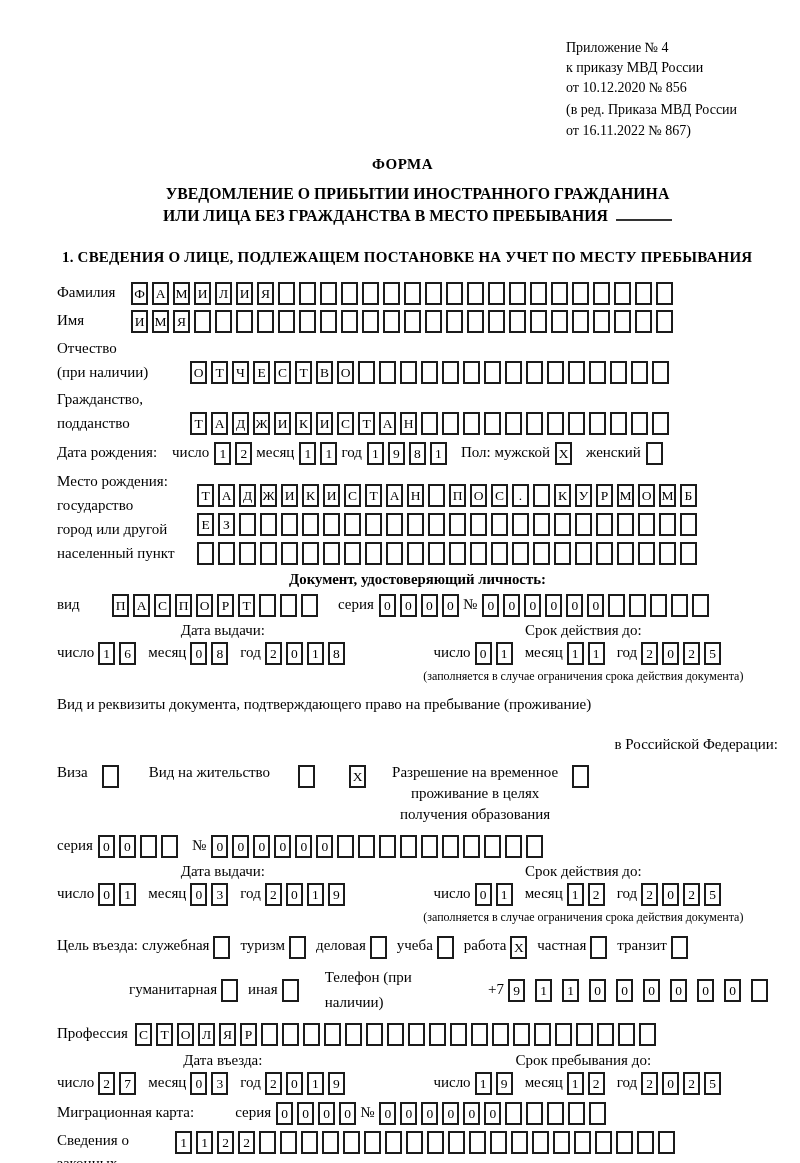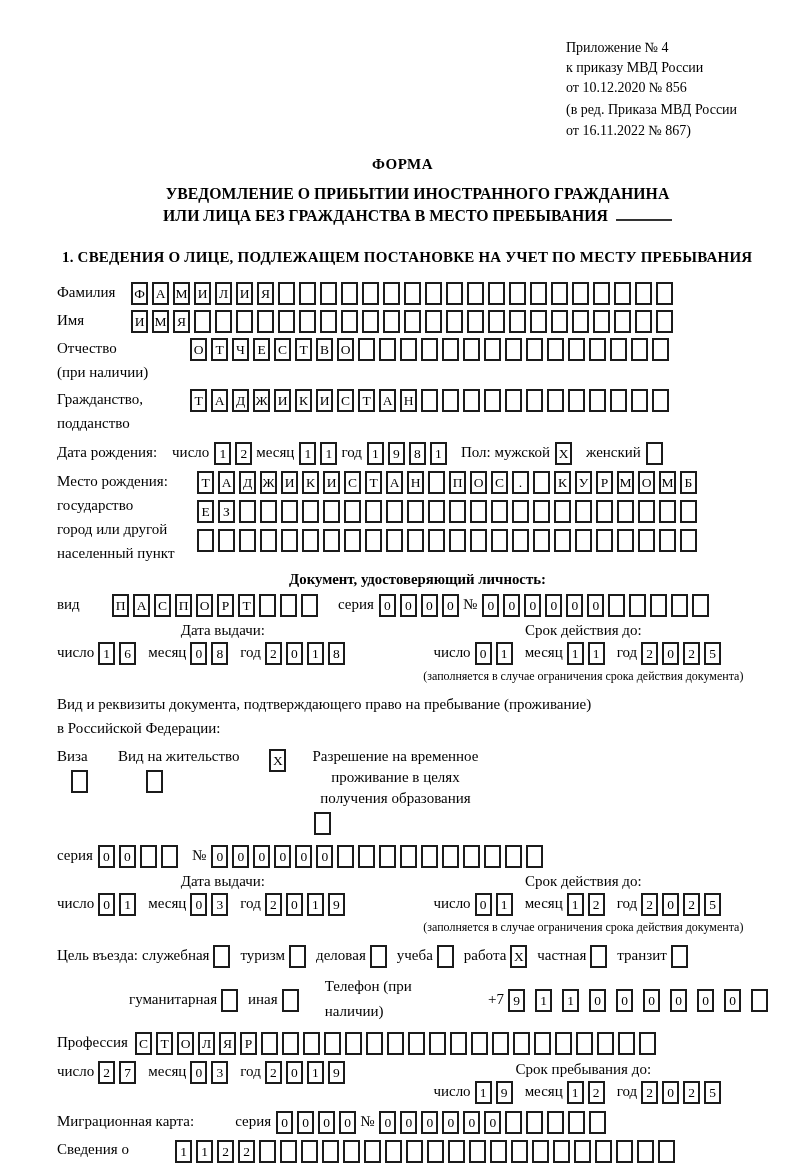--- a/index.html
+++ b/index.html
@@ -22,21 +22,21 @@
   .sec1 { font-weight:bold; font-size:15px; margin:22px 0 14px 5px; letter-spacing:.2px; }
 
   
   .cb {
     display:inline-block; width:17px; height:23px; border:2px solid #1b1b1b;
     margin-right:4px; text-align:center; line-height:19px; font-size:13.5px;
     vertical-align:middle; background:#fff;
   }
   .cells { white-space:nowrap; display:inline-block; line-height:25px; }
 
-  .row { display:flex; align-items:flex-start; margin-bottom:3px; }
+  .row { display:flex; align-items:flex-end; margin-bottom:3px; }
   .lbl { line-height:25px; flex-shrink:0; }
   .w74 { width:74px; }
   .w133 { width:133px; }
   .w140 { width:140px; }
   .w118 { width:118px; }
   .mlab { line-height:24px; }
 
   .inline-lbl { line-height:25px; margin:0 5px 0 0; }
   .gap10 { margin-left:10px; }
   .gap16 { margin-left:16px; }
@@ -46,21 +46,21 @@
   .dp-left  { width:46%; }
   .dp-right { width:54%; }
   .dp-head  { text-align:center; line-height:20px; }
   .dp-row   { display:flex; align-items:center; }
   .dp-row .inline-lbl { margin-right:4px; }
   .dp-row .cells { margin-right:8px; }
   .note { font-size:12px; text-align:center; line-height:19px; margin-top:2px; }
 
   
   .optrow { display:flex; align-items:flex-start; margin:6px 0 4px 0; }
-  .opt { display:flex; align-items:flex-start;flex-direction:column; }
+  .opt { display:flex; align-items:flex-start; }
   .opt-lbl { line-height:21px; }
   .opt-lbl.center { text-align:center; }
   .opt .cb { margin-left:8px; margin-top:1px; }
   .w176 { width:186px; }
   .w172 { width:178px; }
 
   
   .purpose-row { display:flex; align-items:center; margin-bottom:6px; flex-wrap:nowrap; }
   .purpose-row .inline-lbl { margin-right:4px; }
   .purpose-row .cb { margin-right:10px; }
@@ -180,21 +180,21 @@
         <span class="inline-lbl">месяц</span>
         <span class="cells"><span class="cb">1</span><span class="cb">1</span></span>
         <span class="inline-lbl">год</span>
         <span class="cells"><span class="cb">2</span><span class="cb">0</span><span class="cb">2</span><span class="cb">5</span></span>
       </div>
       <div class="note">(заполняется в случае ограничения срока действия документа)</div>
     </div>
   </div>
 
   <div class="intro">Вид и реквизиты документа, подтверждающего право на пребывание (проживание)</div>
-  <div class="intro" style="margin-top:0;">в Российской Федерации:</div>
+  <div class="intro" style="margin-top:16px;text-align:right;">в Российской Федерации:</div>
 
   <div class="optrow">
     <span class="opt">
       <span class="opt-lbl">Виза</span>
       <span class="cells" style="margin-left:6px;"><span class="cb"></span></span>
     </span>
     <span class="opt" style="margin-left:26px;">
       <span class="opt-lbl">Вид на жительство</span>
       <span class="cells" style="margin-left:20px;"><span class="cb"></span></span>
     </span>
@@ -267,20 +267,21 @@
     <span class="cells"><span class="cb">9</span><span class="cb">1</span><span class="cb">1</span><span class="cb">0</span><span class="cb">0</span><span class="cb">0</span><span class="cb">0</span><span class="cb">0</span><span class="cb">0</span><span class="cb"></span></span>
   </div>
 
   <div class="row">
     <span class="lbl" style="width:78px;">Профессия</span>
     <span class="cells"><span class="cb">С</span><span class="cb">Т</span><span class="cb">О</span><span class="cb">Л</span><span class="cb">Я</span><span class="cb">Р</span><span class="cb"></span><span class="cb"></span><span class="cb"></span><span class="cb"></span><span class="cb"></span><span class="cb"></span><span class="cb"></span><span class="cb"></span><span class="cb"></span><span class="cb"></span><span class="cb"></span><span class="cb"></span><span class="cb"></span><span class="cb"></span><span class="cb"></span><span class="cb"></span><span class="cb"></span><span class="cb"></span><span class="cb"></span></span>
   </div>
 
   <div class="datepair" style="margin-top:4px;">
     <div class="dp-left">
+      <div class="dp-head">Дата въезда:</div>
       <div class="dp-row">
         <span class="inline-lbl">число</span>
         <span class="cells"><span class="cb">2</span><span class="cb">7</span></span>
         <span class="inline-lbl">месяц</span>
         <span class="cells"><span class="cb">0</span><span class="cb">3</span></span>
         <span class="inline-lbl">год</span>
         <span class="cells"><span class="cb">2</span><span class="cb">0</span><span class="cb">1</span><span class="cb">9</span></span>
       </div>
     </div>
     <div class="dp-right">

